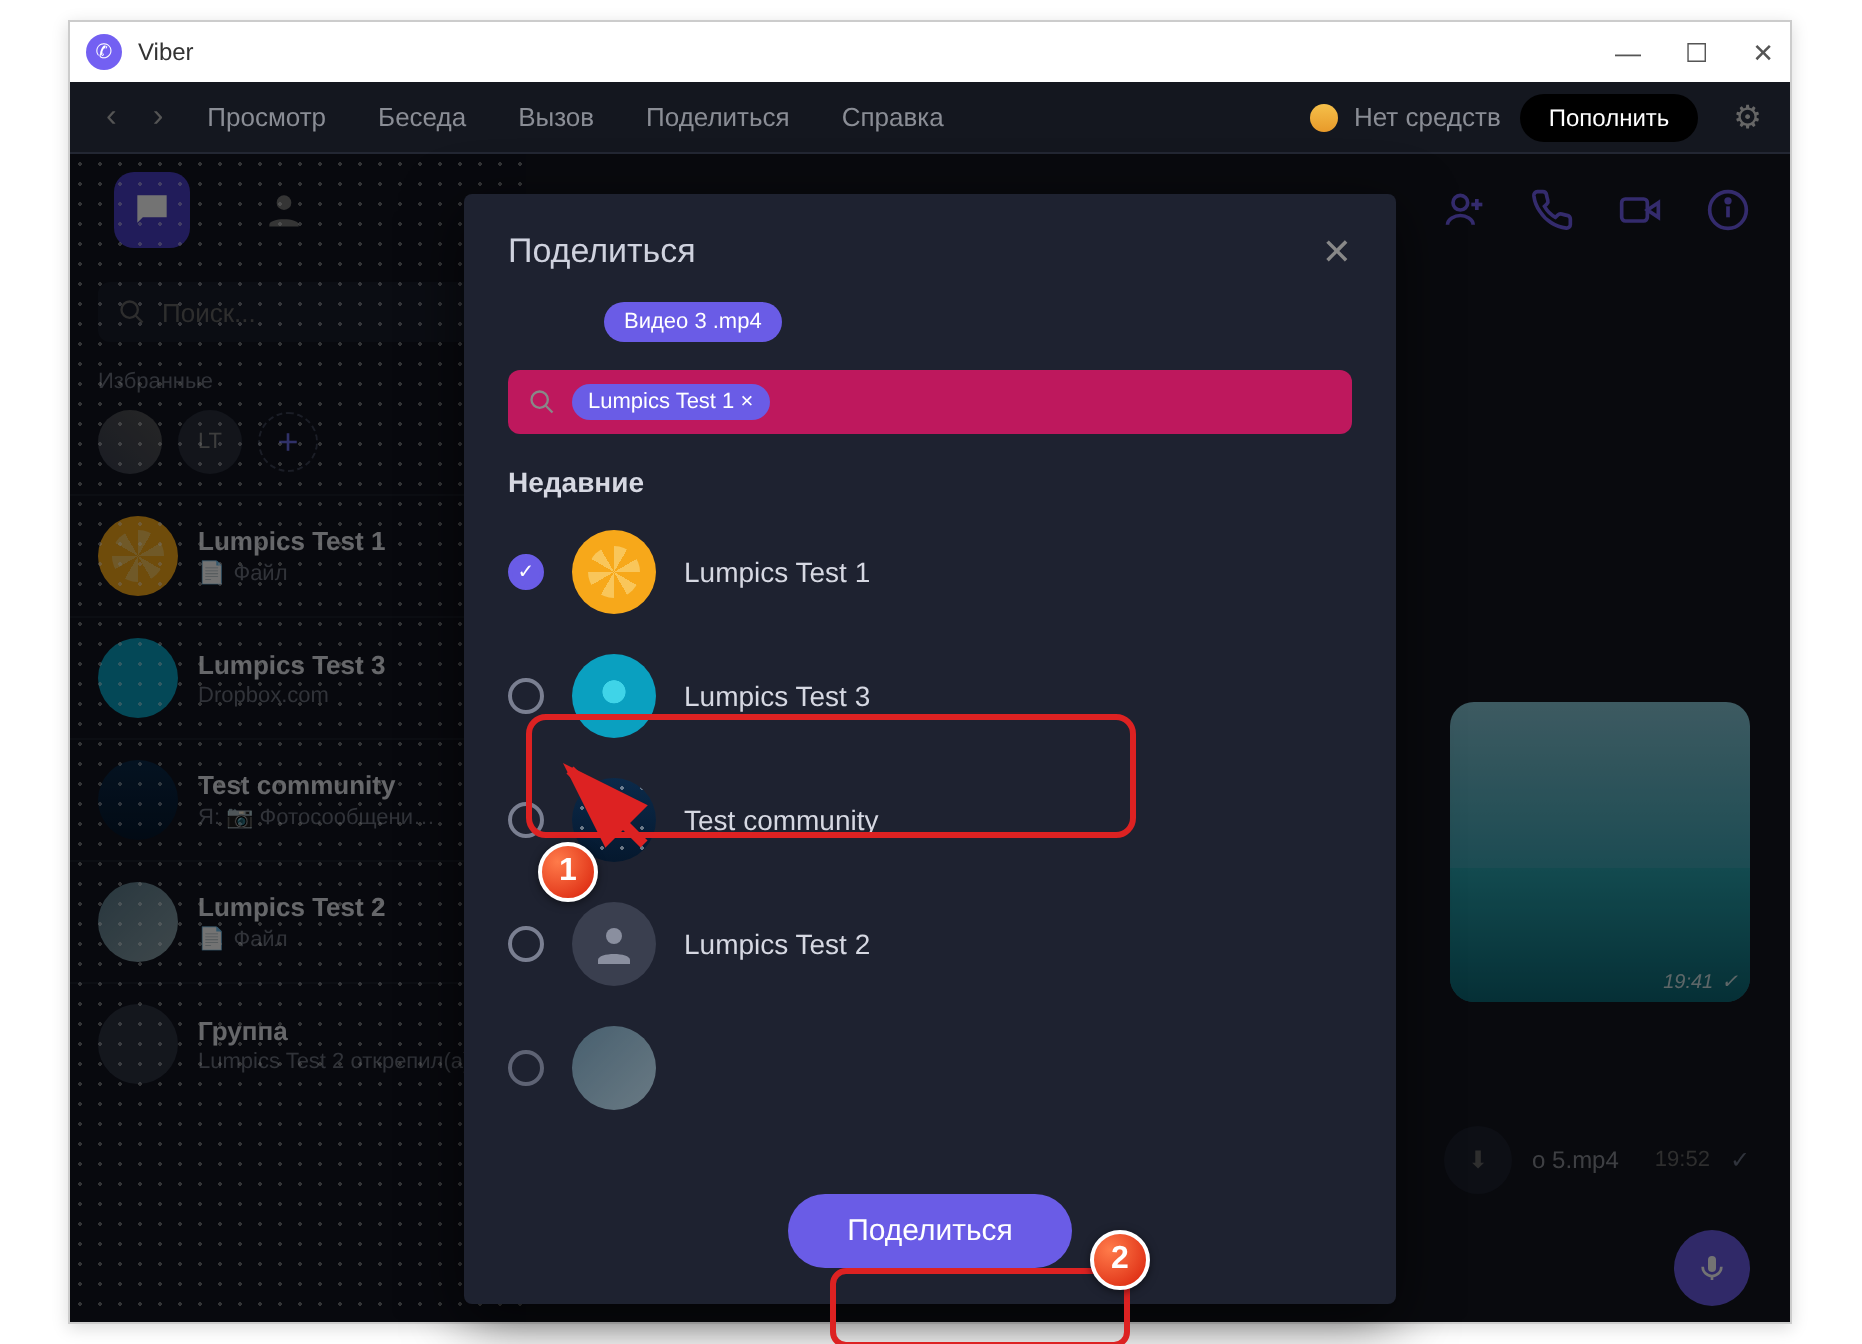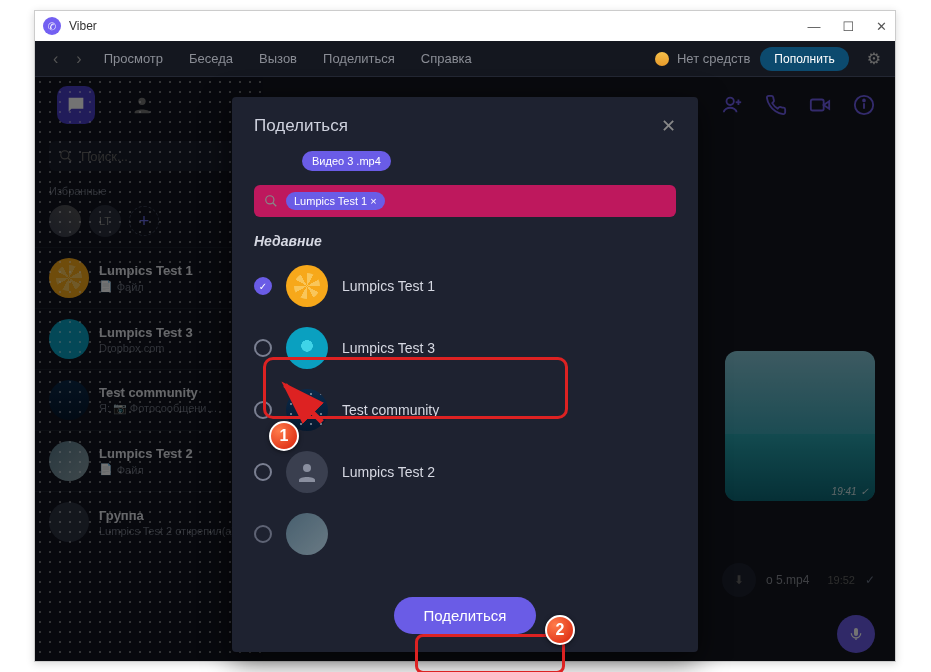--- a/index.html
+++ b/index.html
@@ -12,21 +12,21 @@
 .titlebar .title { font-size: 12px; color: #333; }
 .titlebar .win-controls { margin-left: auto; display: flex; gap: 22px; color: #555; font-size: 13px; }
 .titlebar .win-controls span { cursor: pointer; }
 
 .menubar { height: 36px; background: #14171f; display: flex; align-items: center; padding: 0 14px; gap: 10px; font-size: 13px; color: #8a8d95; border-bottom: 1px solid #232733; }
 .menubar .nav-arrow { color: #555; font-size: 16px; padding: 0 4px; }
 .menubar .menu-item { padding: 0 8px; }
 .menubar .spacer { flex: 1; }
 .menubar .balance { display: flex; align-items: center; gap: 8px; color: #8a8d95; }
 .menubar .balance .coin { width: 14px; height: 14px; border-radius: 50%; background: linear-gradient(#f5c04a,#e89a2a); }
-.menubar .pill-btn { background: #0c4a6e; color: #fff; padding: 5px 14px; border-radius: 14px; font-size: 12px; }
+.menubar .pill-btn { background: #000000; color: #fff; padding: 5px 14px; border-radius: 14px; font-size: 12px; }
 .menubar .gear { color: #666; font-size: 16px; margin-left: 8px; }
 
 .body { display: flex; height: calc(100% - 66px); position: relative; }
 
 .leftcol { width: 228px; background: #121520; display: flex; flex-direction: column; }
 .left-top { height: 56px; display: flex; align-items: center; gap: 28px; padding-left: 22px; }
 .tabicon { width: 38px; height: 38px; border-radius: 10px; display: flex; align-items: center; justify-content: center; color: #777; }
 .tabicon.active { background: #4b3ec7; color: #fff; }
 .tabicon svg { width: 22px; height: 22px; }
 
@@ -66,21 +66,21 @@
 .overlay { position: absolute; inset: 0; background: rgba(0,0,0,.55); z-index: 30;}
 
 .modal { position: absolute; left: 197px; top: 20px; width: 466px; height: 555px; background: #1e2230; border-radius: 4px; z-index: 40; display:flex; flex-direction:column; box-shadow: 0 8px 30px rgba(0,0,0,.6);}
 .modal-head { display:flex; align-items:center; justify-content:space-between; padding: 18px 22px 8px;}
 .modal-title { color:#cfd2de; font-size:17px;}
 .modal-close { color:#888; font-size:18px; cursor:pointer;}
 .modal-file { margin: 6px 22px 10px; padding-left: 48px; }
 .chip { display:inline-block; background:#6a5ce6; color:#fff; font-size:11px; padding:4px 10px; border-radius:11px;}
 .modal-search{ margin: 4px 22px 10px; background:#be185d; border-radius:6px; height:32px; display:flex;align-items:center;padding:0 10px;gap:8px;color:#888;font-size:13px;}
 .chip2 { background:#6a5ce6; color:#fff; font-size:11px; padding:3px 8px; border-radius:10px; display:inline-flex; align-items:center; gap:6px;}
-.section-h { color:#d6d8e2; font-size:14px; font-weight:600; padding: 6px 22px 6px; font-style: italic;}
+.section-h { color:#d6d8e2; font-size:14px; font-weight:600; padding: 6px 22px 6px;}
 .recent-list{ flex:1; overflow:hidden; }
 .recent-item{ display:flex; align-items:center; gap:14px; padding:10px 22px; }
 .check{ width:18px;height:18px;border-radius:50%;border:2px solid #7a7f91; flex-shrink:0; display:flex;align-items:center;justify-content:center;}
 .check.on{ background:#6a5ce6;border-color:#6a5ce6;color:#fff;font-size:10px;}
 .r-av{width:42px;height:42px;border-radius:50%;background:#2a2f3d;flex-shrink:0;display:flex;align-items:center;justify-content:center;overflow:hidden;}
 .r-name{color:#d6d8e2;font-size:14px;}
 .modal-footer{ padding:12px 22px 18px; display:flex; justify-content:center;}
 .share-btn{ background:#6a5ce6;color:#fff;border:none;border-radius:20px;padding:10px 30px;font-size:15px;cursor:pointer;}
 
 .annot-box1{ position:absolute; z-index:50; left:228px; top:280px; width:305px; height:62px; border:3px solid #d22; border-radius:10px; pointer-events:none;}

